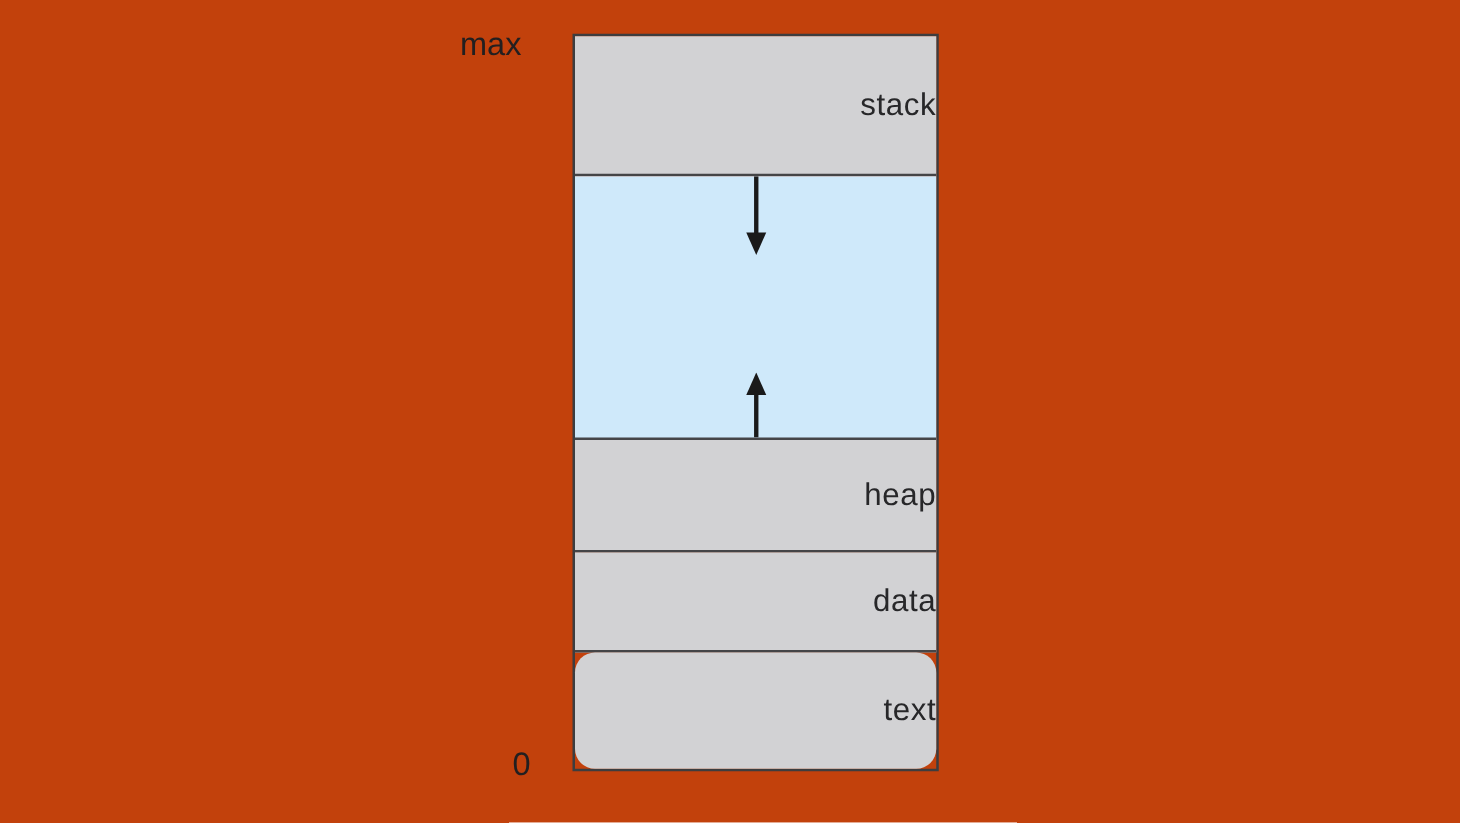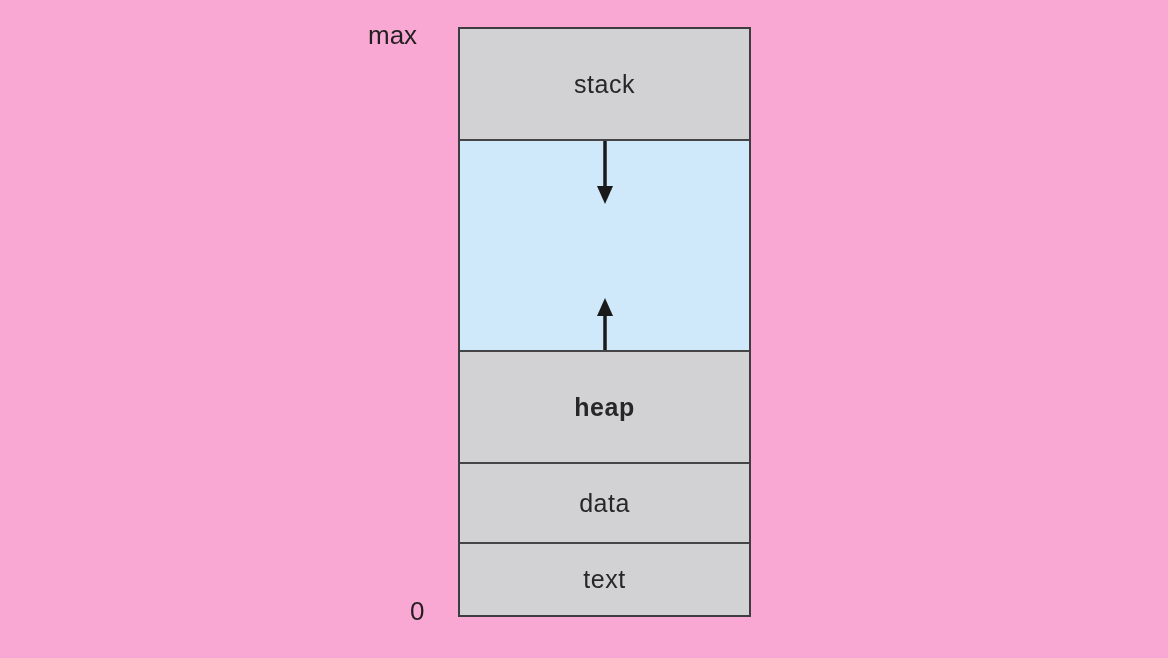--- a/index.html
+++ b/index.html
@@ -5,49 +5,49 @@
   html, body {
     margin: 0;
     padding: 0;
     background: #ffffff;
     font-family: "Liberation Sans", "DejaVu Sans", sans-serif;
   }
   .canvas {
     position: relative;
     width: 1168px;
     height: 658px;
-    background: #f9a8d4;
+    background: #c2410c;
     overflow: hidden;
   }
   .memory-box {
     position: absolute;
     left: 458px;
     top: 27px;
     width: 293px;
     height: 590px;
     border: 2px solid #3d3d3f;
     box-sizing: border-box;
     display: flex;
     flex-direction: column;
   }
   .segment {
     position: relative;
     box-sizing: border-box;
     display: flex;
     align-items: center;
-    justify-content: center;
+    justify-content: flex-end;
   }
   .segment.gray { background: #d2d2d4; }
   .segment.blue { background: #cfe9fa; }
   .segment.divider-bottom { border-bottom: 2px solid #454547; }
   .seg-stack { height: 112px; }
   .seg-free  { height: 211px; }
-  .seg-heap  { height: 112px; font-weight: bold; }
+  .seg-heap  { height: 90px; }
   .seg-data  { height: 80px; }
-  .seg-text  { height: 89px; flex: 1; }
+  .seg-text  { height: 89px; flex: 1; border-radius: 16px; }
   .segment-label {
     font-size: 25px;
     color: #272729;
     letter-spacing: 0.5px;
   }
   .axis-label {
     position: absolute;
     font-size: 26px;
     color: #231f20;
   }

